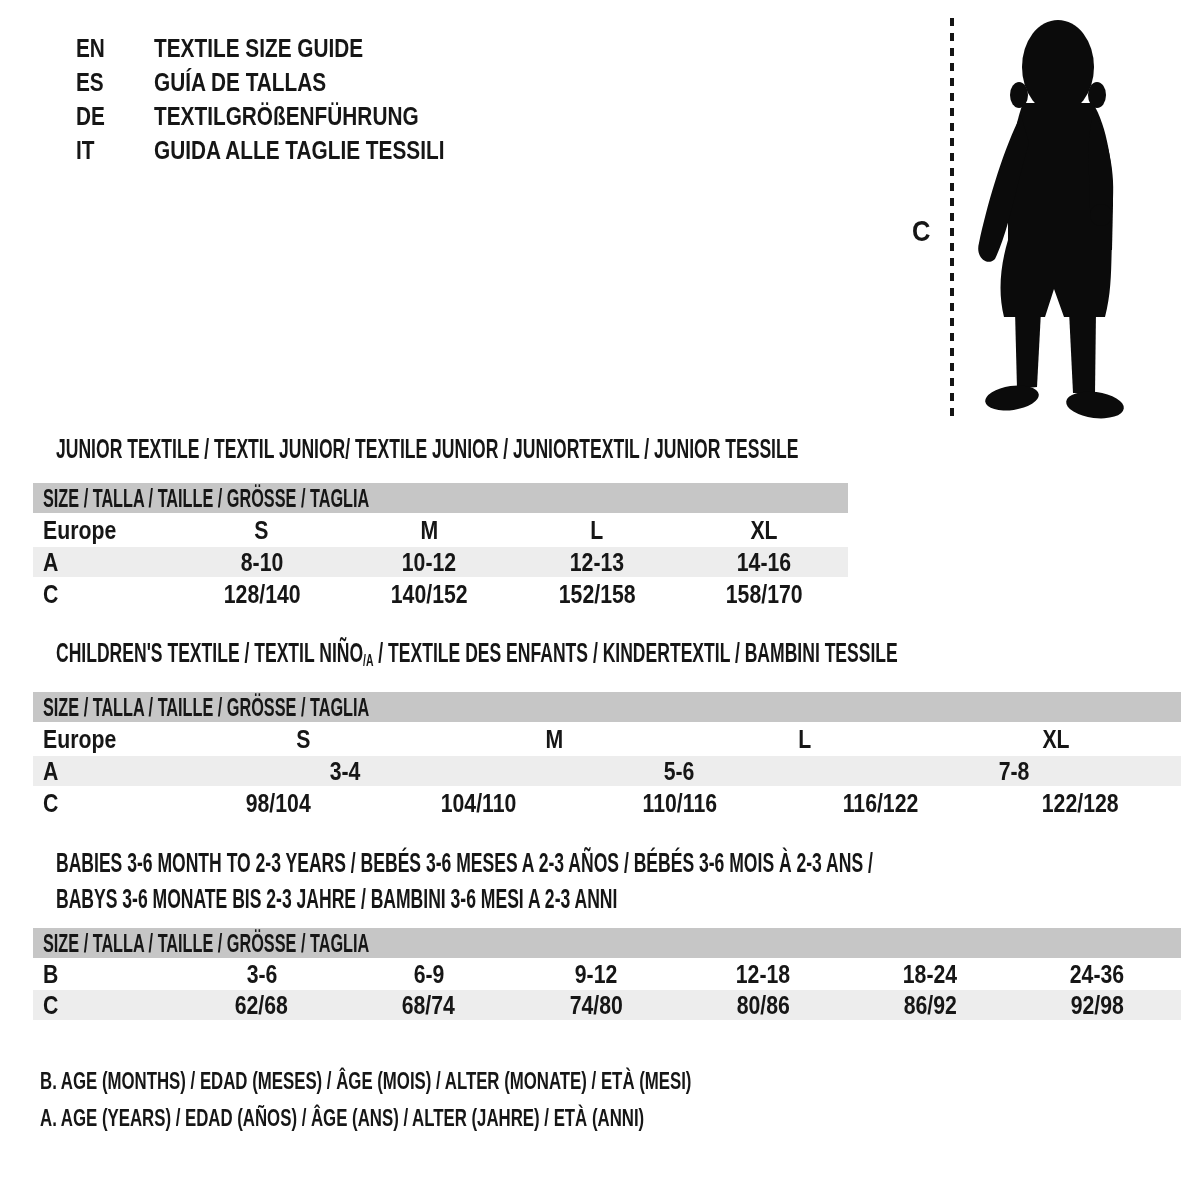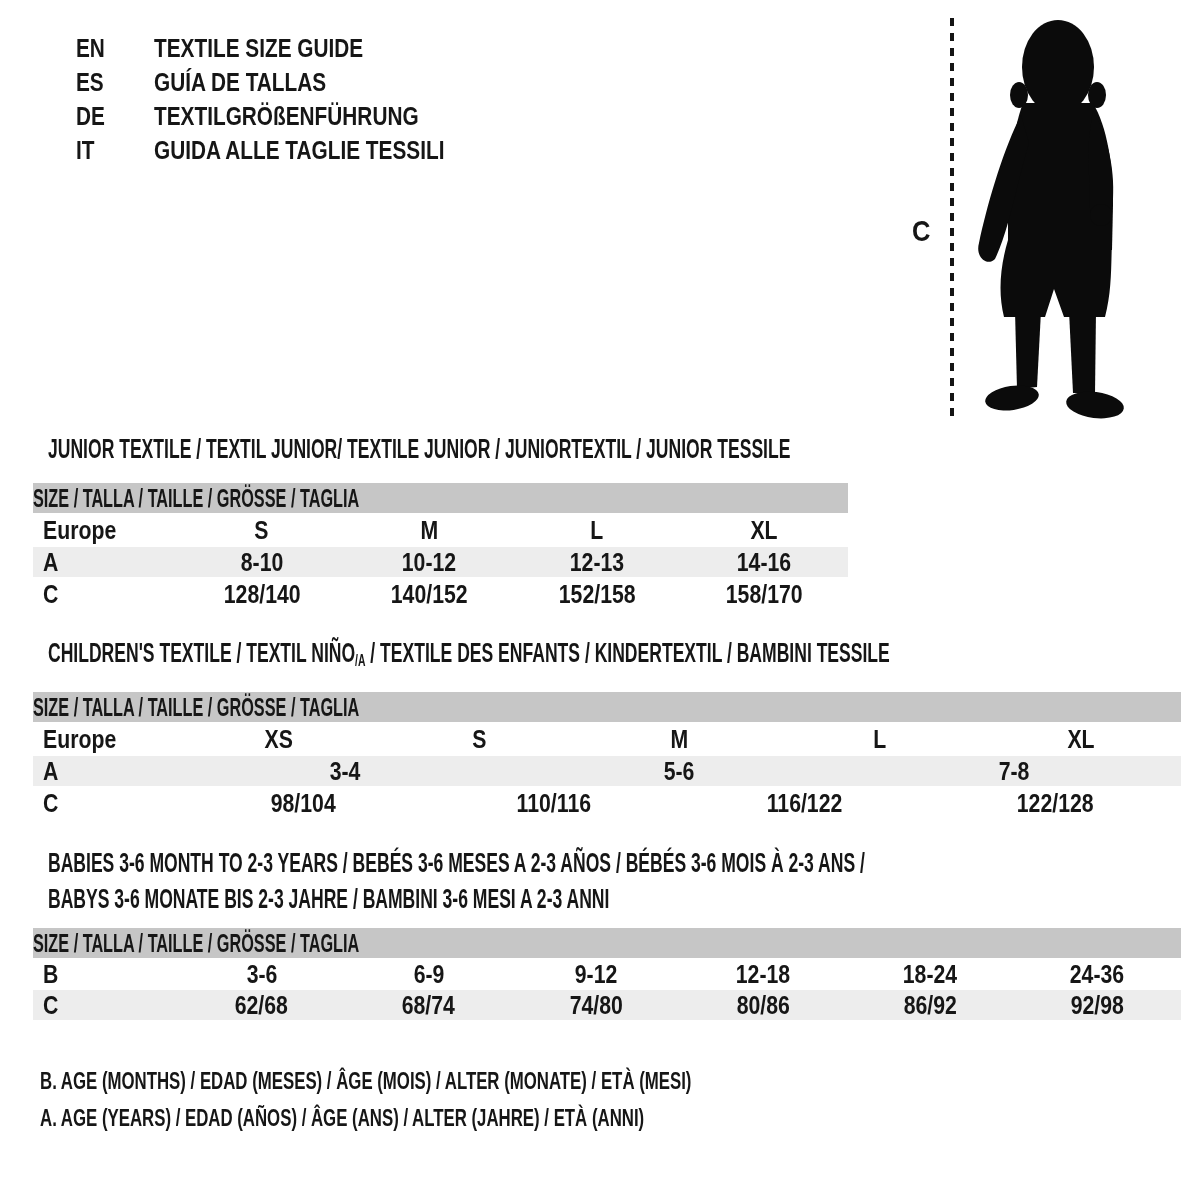--- a/index.html
+++ b/index.html
@@ -24,25 +24,25 @@
   .cx85{transform:scaleX(0.85);}
   .ctr{transform-origin:center center;}
   
   .langs{position:absolute;left:40px;top:30px;}
   .lang-row{display:flex;height:34px;align-items:flex-end;font-size:26px;margin-left:36px;}
   .lang-code{width:78px;}
   
   .fig-svg{position:absolute;left:900px;top:12px;width:250px;height:410px;}
   .c-label{position:absolute;left:912px;top:214px;font-size:30px;}
   
-  .sec-title{position:absolute;left:48px;font-size:27px;line-height:30px;white-space:nowrap;text-align:center;}
+  .sec-title{position:absolute;left:56px;font-size:27px;line-height:30px;white-space:nowrap;text-align:center;}
   .title-sub{font-size:16px;position:relative;top:4px;}
   
   .size-table{position:absolute;left:33px;}
-  .band{background:var(--band-gray);height:30px;display:flex;align-items:center;box-sizing:border-box;font-size:25px;}
+  .band{background:var(--band-gray);height:30px;display:flex;align-items:center;padding-left:10px;box-sizing:border-box;font-size:25px;}
   .trow{display:flex;align-items:center;font-size:25px;}
   .h34{height:34px;}
   .h32{height:32px;}
   .h30{height:30px;}
   .stripe{background:var(--stripe-gray);}
   .lbl{width:145px;flex:0 0 145px;padding-left:10px;box-sizing:border-box;overflow:visible;}
   .cell{flex:1 1 0;text-align:center;}
   
   .notes{position:absolute;left:40px;top:1062px;}
   .note-line{height:37px;display:flex;align-items:center;font-size:24px;}
@@ -123,35 +123,35 @@
 
   <div class="sec-title" style="top:638px;">
     <span class="cx cx65"><span>CHILDREN'S TEXTILE / TEXTIL NIÑO</span><span class="title-sub">/A</span><span> / TEXTILE DES ENFANTS / KINDERTEXTIL / BAMBINI TESSILE</span></span>
   </div>
   <div class="size-table" style="top:692px;width:1148px;">
     <div class="band">
       <span class="cx cx65">SIZE / TALLA / TAILLE / GRÖSSE / TAGLIA</span>
     </div>
     <div class="trow h34">
       <span class="lbl"><span class="cx cx85">Europe</span></span>
-      <span class="cell"><span class="cx cx85 ctr">XS</span></span>
       <span class="cell"><span class="cx cx85 ctr">S</span></span>
       <span class="cell"><span class="cx cx85 ctr">M</span></span>
       <span class="cell"><span class="cx cx85 ctr">L</span></span>
       <span class="cell"><span class="cx cx85 ctr">XL</span></span>
     </div>
     <div class="trow h30 stripe">
       <span class="lbl"><span class="cx cx85">A</span></span>
       <span class="cell"><span class="cx cx85 ctr">3-4</span></span>
       <span class="cell"><span class="cx cx85 ctr">5-6</span></span>
       <span class="cell"><span class="cx cx85 ctr">7-8</span></span>
     </div>
     <div class="trow h34">
       <span class="lbl"><span class="cx cx85">C</span></span>
       <span class="cell"><span class="cx cx85 ctr">98/104</span></span>
+      <span class="cell"><span class="cx cx85 ctr">104/110</span></span>
       <span class="cell"><span class="cx cx85 ctr">110/116</span></span>
       <span class="cell"><span class="cx cx85 ctr">116/122</span></span>
       <span class="cell"><span class="cx cx85 ctr">122/128</span></span>
     </div>
   </div>
 
   <div class="sec-title" style="top:848px;">
     <span class="cx cx65">BABIES 3-6 MONTH TO 2-3 YEARS / BEBÉS 3-6 MESES A 2-3 AÑOS / BÉBÉS 3-6 MOIS À 2-3 ANS /</span>
   </div>
   <div class="sec-title" style="top:884px;">

